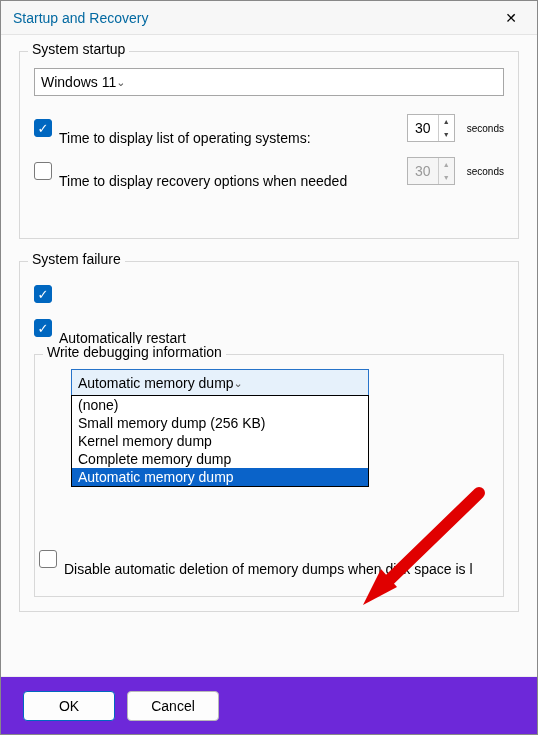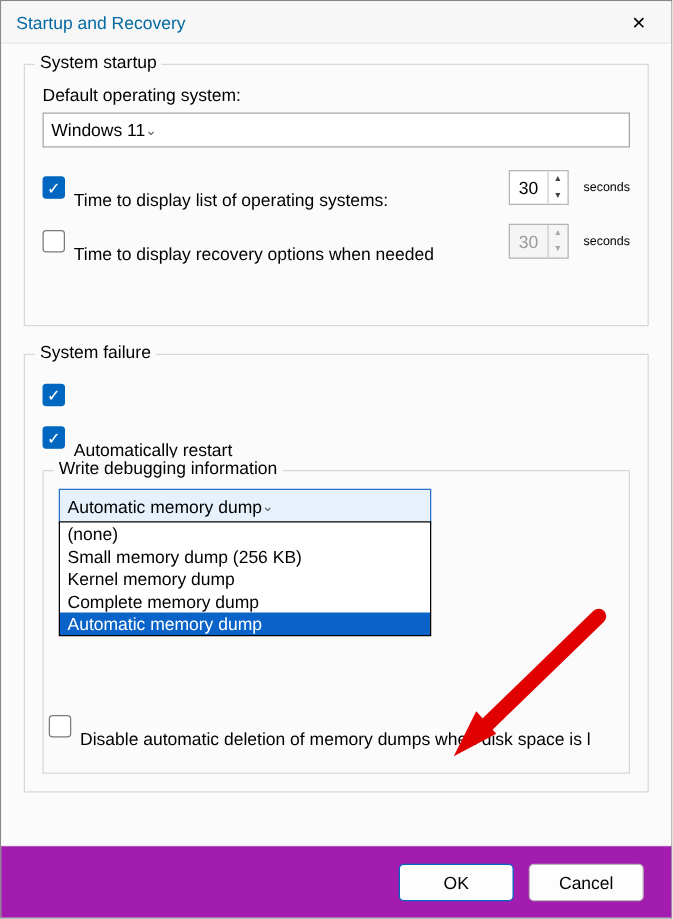--- a/index.html
+++ b/index.html
@@ -123,21 +123,21 @@
   .spacer-flex { flex: 1; }
 
   .subgroup {
     border: 1px solid #d8d8d8;
     padding: 14px 12px 12px 12px;
     margin-top: 8px;
     position: relative;
   }
   .subgroup .group-label { top: -11px; }
 
-  .dd-wrap { position: relative; width: 260px; }
+  .dd-wrap { position: relative; width: 260px; margin-left: 24px; }
   .dd-list {
     position: absolute;
     top: 26px; left: 0;
     width: 298px;
     border: 1px solid #000;
     background: #fff;
     z-index: 50;
   }
   .dd-item {
     padding: 1px 6px;
@@ -156,25 +156,25 @@
     left: 358px;
     top: 448px;
     pointer-events: none;
     z-index: 100;
   }
 
   .footer {
     height: 58px;
     display: flex;
     align-items: center;
-    justify-content: flex-end;
+    justify-content: flex-start;
     gap: 12px;
     padding: 0 22px;
     border-top: 1px solid #eee;
-    background: #a21caf;
+    background: #6d28d9;
   }
   .btn {
     min-width: 92px;
     height: 30px;
     border: 1px solid #b8b8b8;
     border-radius: 4px;
     background: #fdfdfd;
     font-size: 14px;
     display: flex; align-items: center; justify-content: center;
     cursor: pointer;
@@ -189,21 +189,20 @@
   <div class="titlebar">
     <div class="titlebar-title">Startup and Recovery</div>
     <div class="close-btn">✕</div>
   </div>
 
   <div class="body">
 
     <div class="group">
       <div class="group-label">System startup</div>
 
-      <div class="label-full">Default operating system:</div>
       <div class="select">
         <span>Windows 11</span>
         <span class="chev">⌄</span>
       </div>
 
       <div class="check-row" style="margin-top:14px;">
         <span class="chk checked">
             <span>✓</span>
           </span>
         <span class="chk-label">Time to display list of operating systems:</span>

